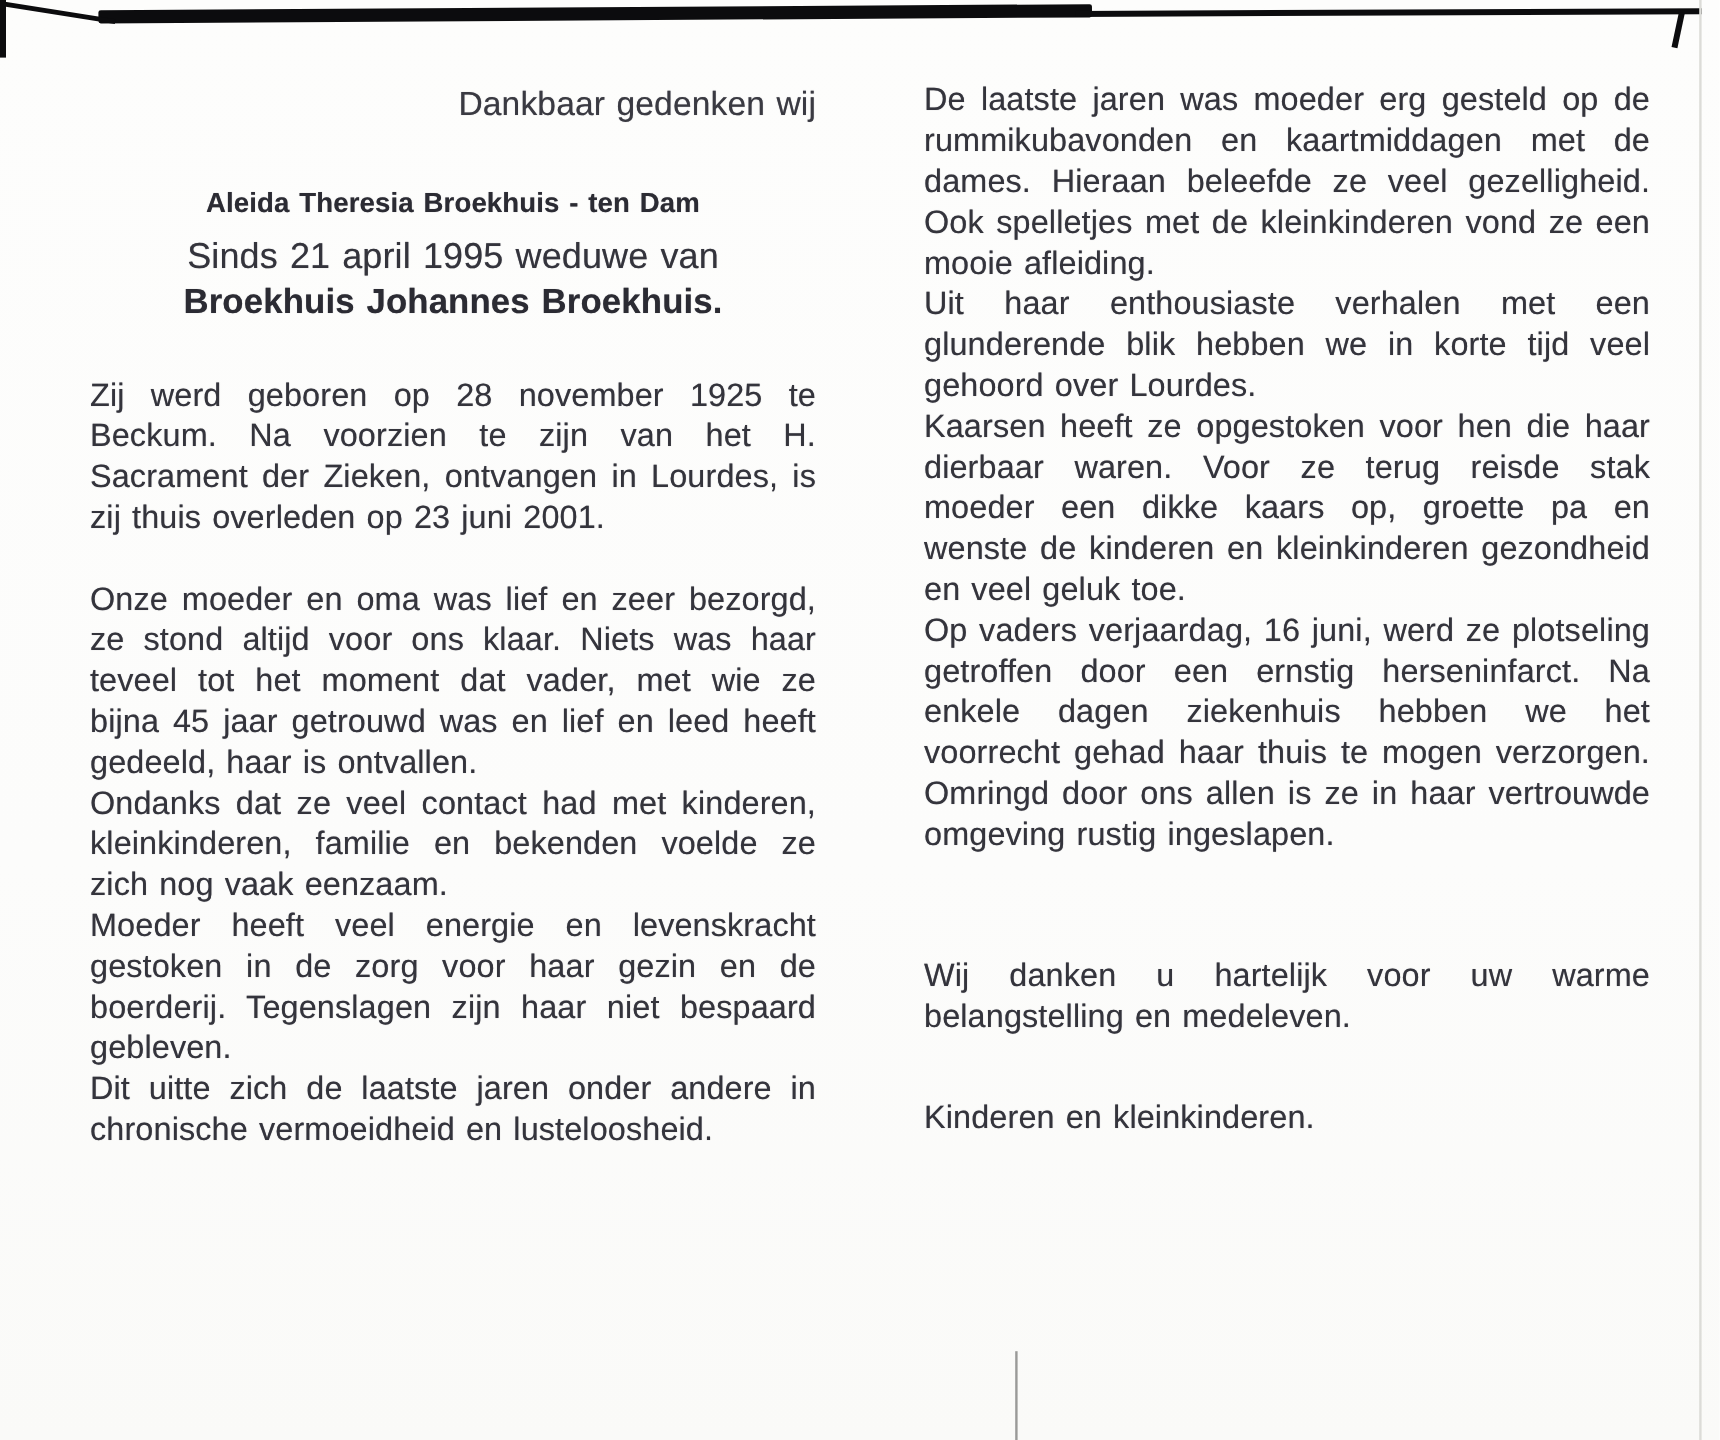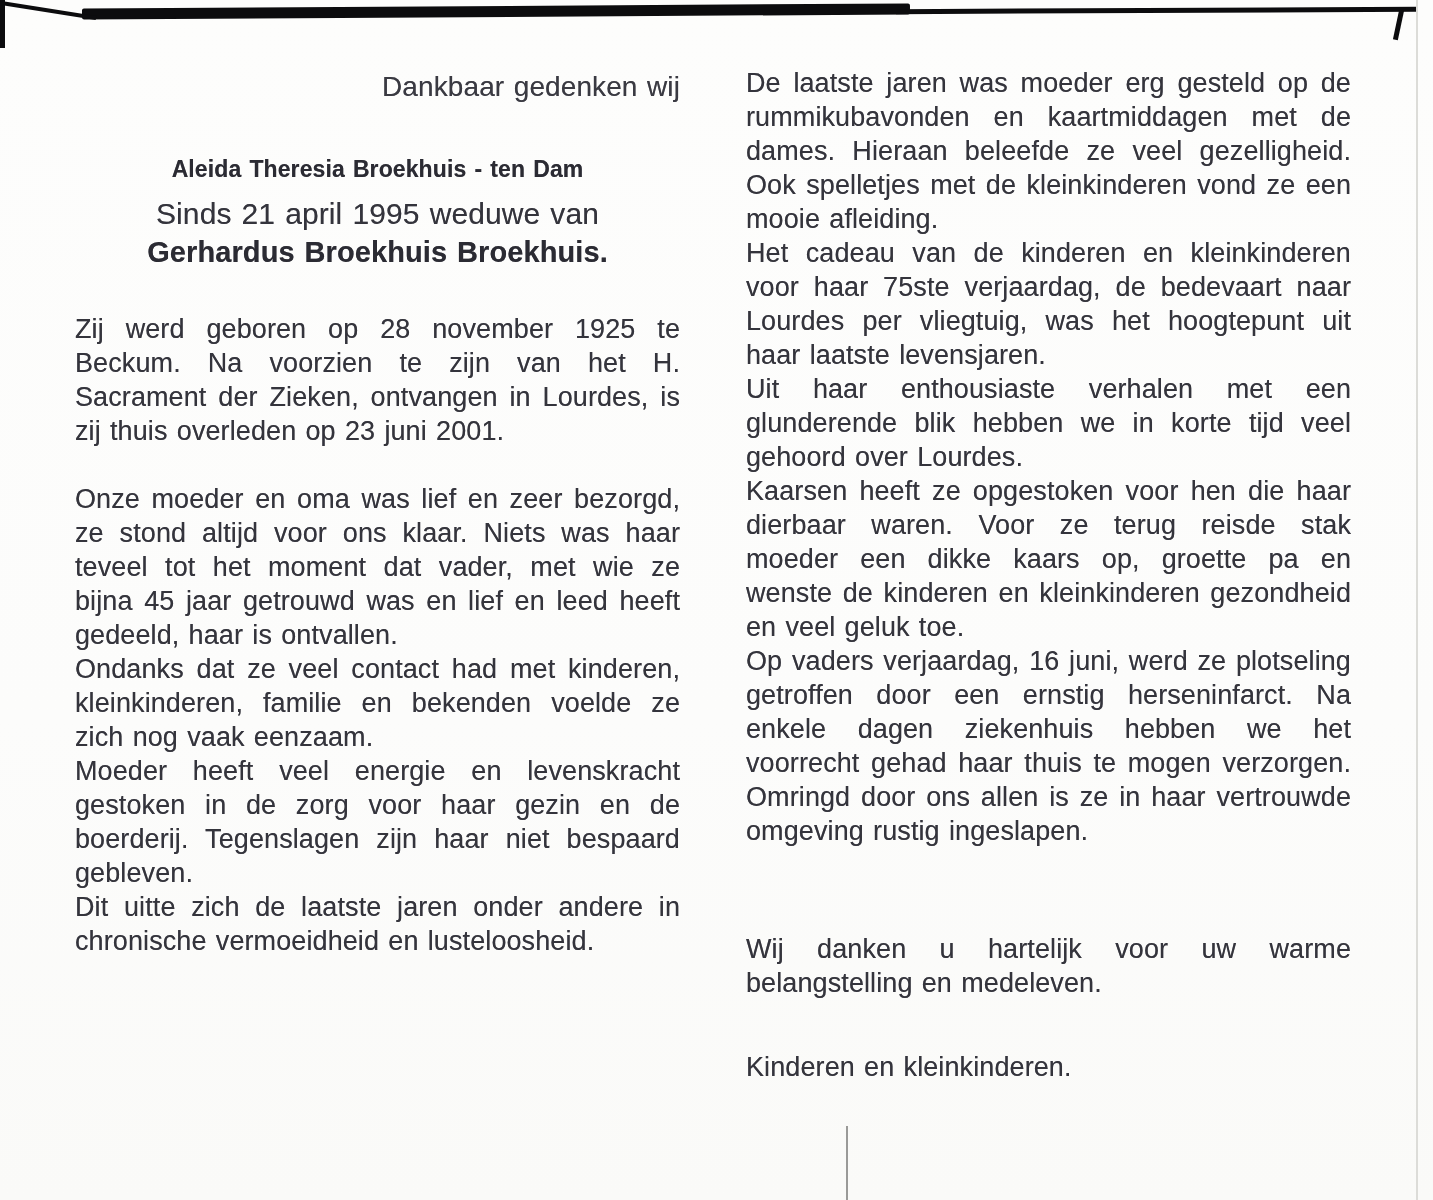--- a/index.html
+++ b/index.html
@@ -30,21 +30,21 @@
     position: absolute;
     width: 605px;
     font-size: 27px;
     line-height: 34px;
     text-align: justify;
     word-spacing: 0.06em;
     letter-spacing: 0.1px;
     text-shadow: 0 0 0.6px rgba(42,42,52,0.55);
   }
   .col-left  { left: 75px;  top: 70px; }
-  .col-right { left: 746px; top: 66px; }
+  .col-right { left: 770px; top: 66px; }
 
   .intro {
     text-align: right;
     font-size: 28px;
     margin-bottom: 46px;
     color: #3a3a42;
   }
   .deceased-name {
     text-align: center;
     font-weight: bold;
@@ -86,32 +86,31 @@
   <div class="art art-top-left"></div>
   <div class="art art-left-edge"></div>
   <div class="art art-tr-mark"></div>
   <div class="art art-bottom-line"></div>
   <div class="art art-right-line"></div>
 
   <div class="col col-left">
     <div class="intro">Dankbaar gedenken wij</div>
     <div class="deceased-name">Aleida Theresia Broekhuis - ten Dam</div>
     <div class="widow-line">Sinds 21 april 1995 weduwe van</div>
-    <div class="husband-name">Gerhardus Broekhuis Broekhuis.</div>
+    <div class="husband-name">Broekhuis Johannes Broekhuis.</div>
 
     <p class="para">Zij werd geboren op 28 november 1925 te Beckum. Na voorzien te zijn van het H. Sacrament der Zieken, ontvangen in Lourdes, is zij thuis overleden op 23 juni 2001.</p>
     <p class="para gap-before">Onze moeder en oma was lief en zeer bezorgd, ze stond altijd voor ons klaar. Niets was haar teveel tot het moment dat vader, met wie ze bijna 45 jaar getrouwd was en lief en leed heeft gedeeld, haar is ontvallen.</p>
     <p class="para">Ondanks dat ze veel contact had met kinderen, kleinkinderen, familie en bekenden voelde ze zich nog vaak eenzaam.</p>
     <p class="para">Moeder heeft veel energie en levenskracht gestoken in de zorg voor haar gezin en de boerderij. Tegenslagen zijn haar niet bespaard gebleven.</p>
     <p class="para">Dit uitte zich de laatste jaren onder andere in chronische vermoeidheid en lusteloosheid.</p>
   </div>
 
   <div class="col col-right">
     <p class="para">De laatste jaren was moeder erg gesteld op de rummikubavonden en kaartmiddagen met de dames. Hieraan beleefde ze veel gezelligheid. Ook spelletjes met de kleinkinderen vond ze een mooie afleiding.</p>
-    <p class="para">Het cadeau van de kinderen en kleinkinderen voor haar 75ste verjaardag, de bedevaart naar Lourdes per vliegtuig, was het hoogtepunt uit haar laatste levensjaren.</p>
     <p class="para">Uit haar enthousiaste verhalen met een glunderende blik hebben we in korte tijd veel gehoord over Lourdes.</p>
     <p class="para">Kaarsen heeft ze opgestoken voor hen die haar dierbaar waren. Voor ze terug reisde stak moeder een dikke kaars op, groette pa en wenste de kinderen en kleinkinderen gezondheid en veel geluk toe.</p>
     <p class="para">Op vaders verjaardag, 16 juni, werd ze plotseling getroffen door een ernstig herseninfarct. Na enkele dagen ziekenhuis hebben we het voorrecht gehad haar thuis te mogen verzorgen. Omringd door ons allen is ze in haar vertrouwde omgeving rustig ingeslapen.</p>
 
     <p class="para thanks">Wij danken u hartelijk voor uw warme belangstelling en medeleven.</p>
     <div class="signature">Kinderen en kleinkinderen.</div>
   </div>
 
 </div>
 

